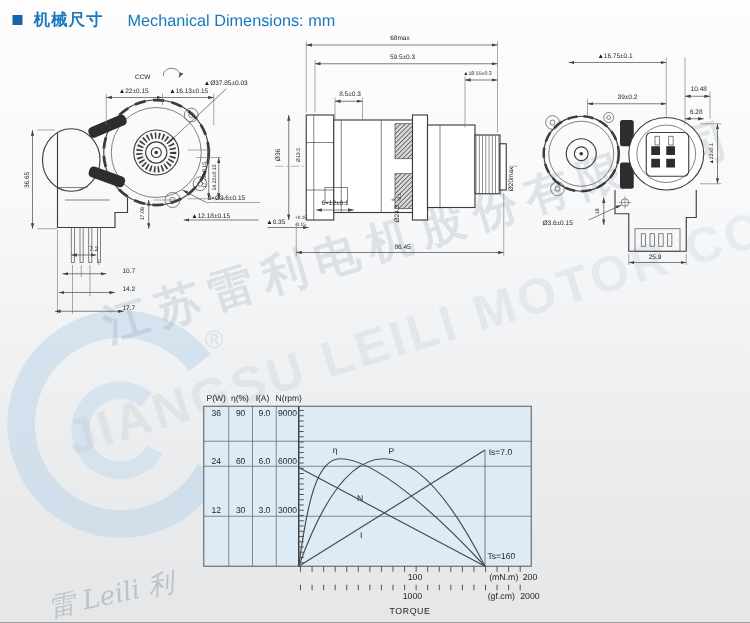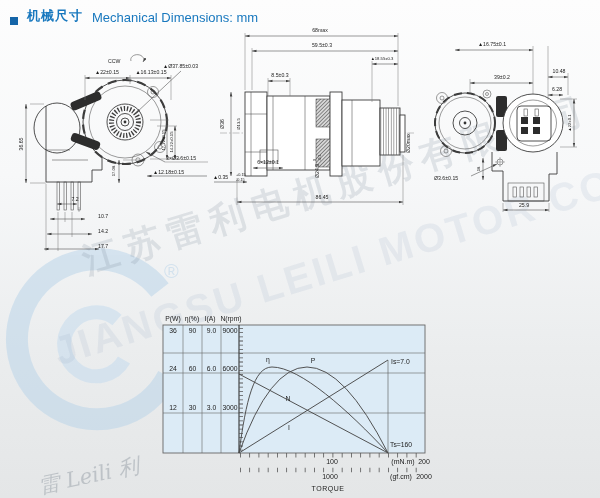--- a/index.html
+++ b/index.html
@@ -1,24 +1,24 @@
 <!DOCTYPE html>
 <html><head>
 <meta charset="utf-8">
 <style>
   html,body{margin:0;padding:0;background:#888;}
   .page{
     width:600px;height:498px;position:relative;overflow:hidden;
     background:linear-gradient(180deg,#fdfdfd 0%,#f7f8f9 35%,#ebedee 70%,#e4e6e7 100%);
     font-family:"Liberation Sans", sans-serif;
   }
-  .sec-header{position:absolute;left:10px;display:flex;align-items:flex-end;gap:9px;}
+  .sec-header{position:absolute;left:10px;display:flex;align-items:center;gap:9px;}
   .sec-bullet{width:8px;height:8px;background:#1565a8;flex:0 0 auto;}
   .sec-zh{color:#1878be;font-size:13px;font-weight:bold;letter-spacing:1px;}
-  .sec-en{color:#1878be;font-size:13px;}
+  .sec-en{color:#1878be;font-size:13px;margin-left:10px;}
   .wm{position:absolute;pointer-events:none;white-space:nowrap;}
   .wm-cn{left:84px;top:238px;font-size:36px;font-weight:bold;letter-spacing:8px;
          color:rgba(125,140,155,.20);transform:rotate(-17deg);transform-origin:left center;}
   .wm-en{left:55px;top:330px;font-size:40px;font-weight:bold;letter-spacing:3px;
          color:rgba(145,170,195,.15);transform:rotate(-17deg);transform-origin:left center;}
   .wm-script{left:38px;top:462px;font-size:21px;font-style:italic;
          font-family:"DejaVu Serif", serif;color:rgba(130,140,150,.40);transform:rotate(-12deg);}
   svg{position:absolute;left:0;}
   .ln{stroke:#3c3c3c;stroke-width:.9;fill:none}
   .ln2{stroke:#4a4a4a;stroke-width:.55;fill:none}

